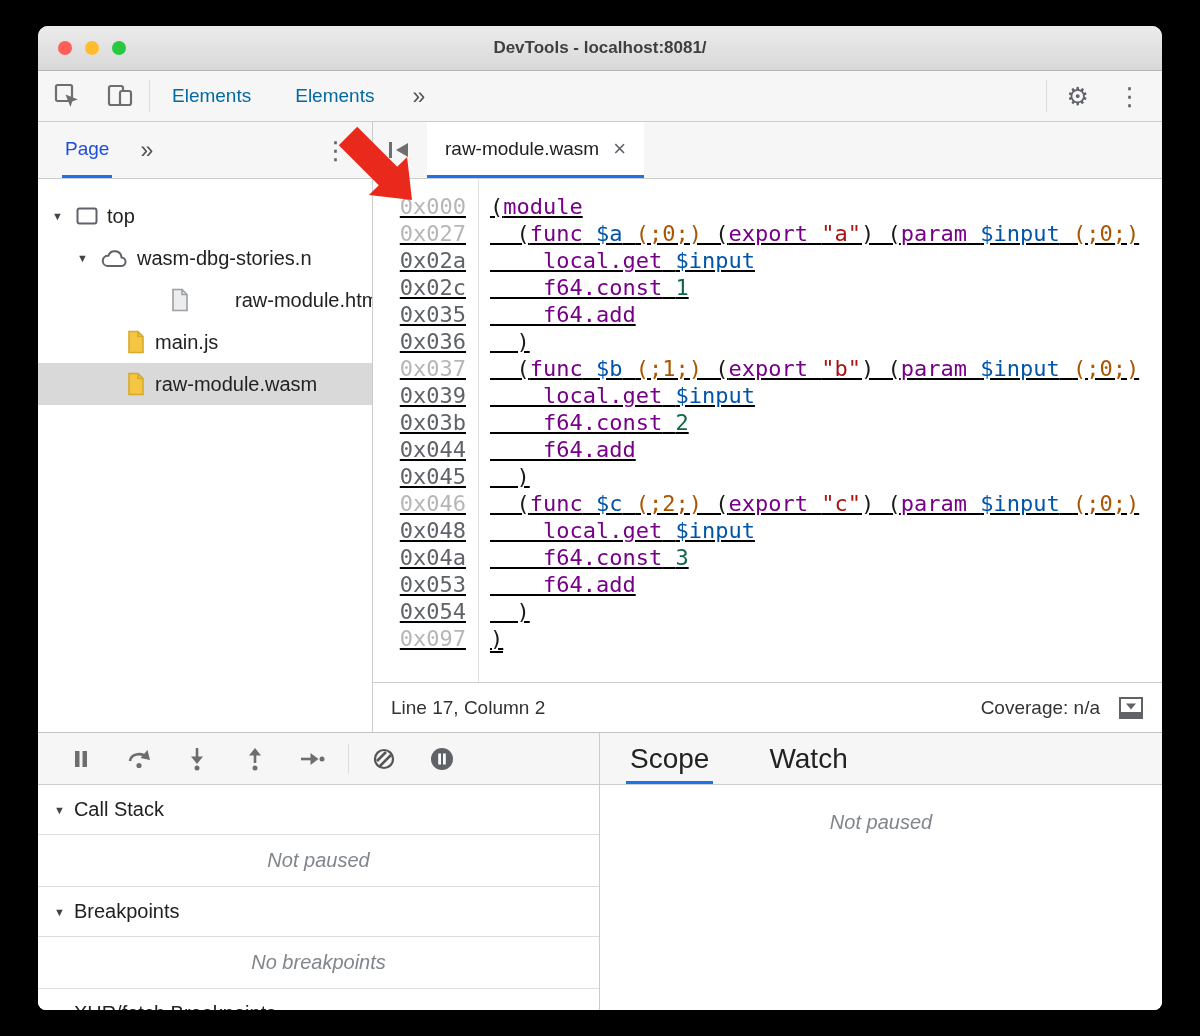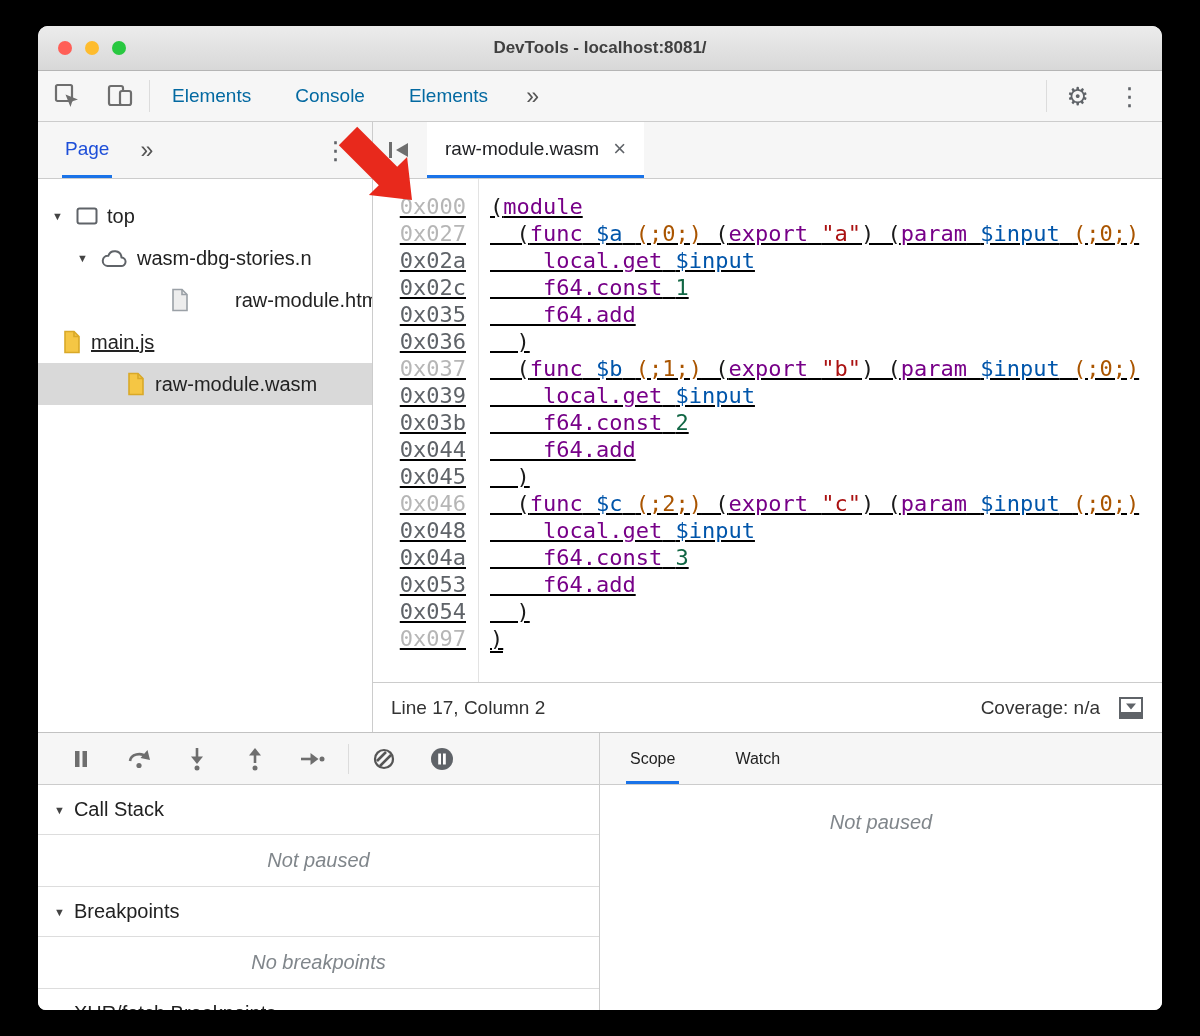--- a/index.html
+++ b/index.html
@@ -80,21 +80,21 @@
   .bottom{flex:0 0 278px;display:flex;border-top:1px solid #c2c2c2;overflow:hidden;}
   .bl{width:562px;flex:0 0 562px;border-right:1px solid #ccc;background:#fff;display:flex;flex-direction:column;overflow:hidden;}
   .bl-toolbar{flex:none;height:52px;background:#f6f6f6;border-bottom:1px solid #ccc;display:flex;align-items:center;padding-left:14px;}
   .dbg-btn{width:58px;display:flex;justify-content:center;align-items:center;}
   .dbg-sep{width:1px;height:30px;background:#dcdcdc;margin:0 6px;}
   .section-head{flex:none;height:50px;border-bottom:1px solid #ddd;display:flex;align-items:center;padding-left:16px;font-size:20px;color:#222;}
   .disc2{font-size:11px;color:#444;margin-right:9px;}
   .section-body{flex:none;height:52px;border-bottom:1px solid #ddd;display:flex;align-items:center;justify-content:center;font-style:italic;color:#80868b;font-size:20px;}
   .br{flex:1;background:#fff;display:flex;flex-direction:column;min-width:0;}
   .br-head{flex:none;height:52px;background:#f6f6f6;border-bottom:1px solid #ccc;display:flex;align-items:stretch;padding-left:26px;}
-  .scope-tab{display:flex;align-items:center;padding:0 4px;margin-right:52px;font-size:16px;color:#222;}
+  .scope-tab{display:flex;align-items:center;padding:0 4px;margin-right:52px;font-size:28px;color:#222;}
   .scope-tab.sel{border-bottom:3px solid var(--accent-blue);padding-top:3px;}
   .br-body{flex:1;display:flex;justify-content:center;padding-top:26px;font-style:italic;color:#80868b;font-size:20px;}
   
   .arrow-wrap{position:absolute;left:296px;top:100px;width:84px;height:78px;z-index:50;pointer-events:none;}
   .arrow-wrap polygon{fill:var(--arrow-red);}
   svg{display:block;}
 </style>
 </head>
 <body>
 
@@ -120,21 +120,20 @@
       <span>
         <svg width="27" height="26" viewBox="0 0 27 26">
             <rect x="3" y="3" width="14" height="19" rx="2" fill="none" stroke="#6e6e6e" stroke-width="2.2"></rect>
             <rect x="14" y="8" width="11" height="14" rx="2" fill="#f6f6f6" stroke="#6e6e6e" stroke-width="2.2"></rect>
           </svg>
       </span>
     </div>
     <div class="tb-sep"></div>
     <div class="tbar-tabs">
         <div class="tbar-tab">Elements</div>
-        <div class="tbar-tab">Console</div>
         <div class="tbar-tab">Elements</div>
       </div>
     <div class="tb-more">»</div>
     <div class="tb-spacer"></div>
     <div class="tb-sep"></div>
     <div class="tb-right">
       <span class="glyph-icon">⚙</span>
       <span class="glyph-icon">⋮</span>
     </div>
   </div>
@@ -185,21 +184,21 @@
         <div class="tree-row" style="padding-left: 72px; gap: 36px;">
           <span class="disclosure"></span>
           <span class="tree-icon">
             <svg width="20" height="24" viewBox="0 0 20 24">
               <path d="M3 1.5 h9 l5 5 V22.5 H3 Z" fill="#ededed" stroke="#9aa0a6" stroke-width="1.6"></path>
               <path d="M12 1.5 v5 h5" fill="none" stroke="#9aa0a6" stroke-width="1.6"></path>
             </svg>
           </span>
           <span>raw-module.html</span>
         </div>
-        <div class="tree-row" style=" text-decoration: underline;">
+        <div class="tree-row" style="padding-left: 64px;">
           <span class="disclosure"></span>
           <span class="tree-icon">
             <svg width="20" height="24" viewBox="0 0 20 24">
               <path d="M3 1.5 h9 l5 5 V22.5 H3 Z" fill="#f5c644" stroke="#d9a928" stroke-width="1.6"></path>
               <path d="M12 1.5 v5 h5" fill="none" stroke="#d9a928" stroke-width="1.6"></path>
             </svg>
           </span>
           <span>main.js</span>
         </div>
         <div class="tree-row selected" style="padding-left: 64px;">

